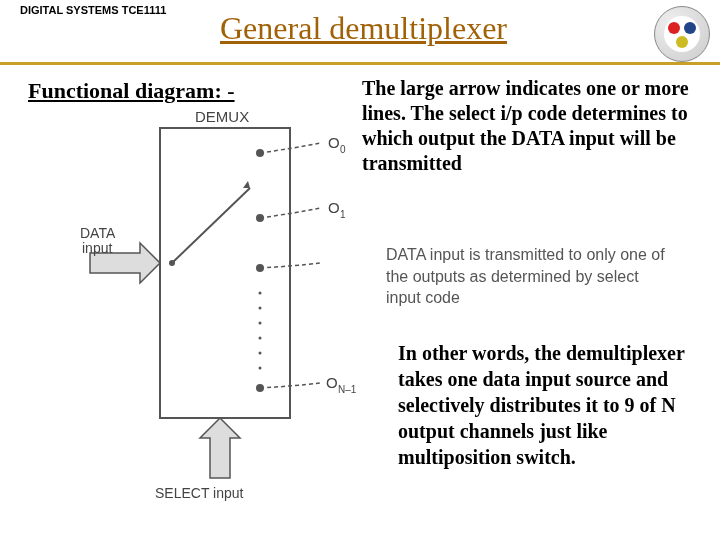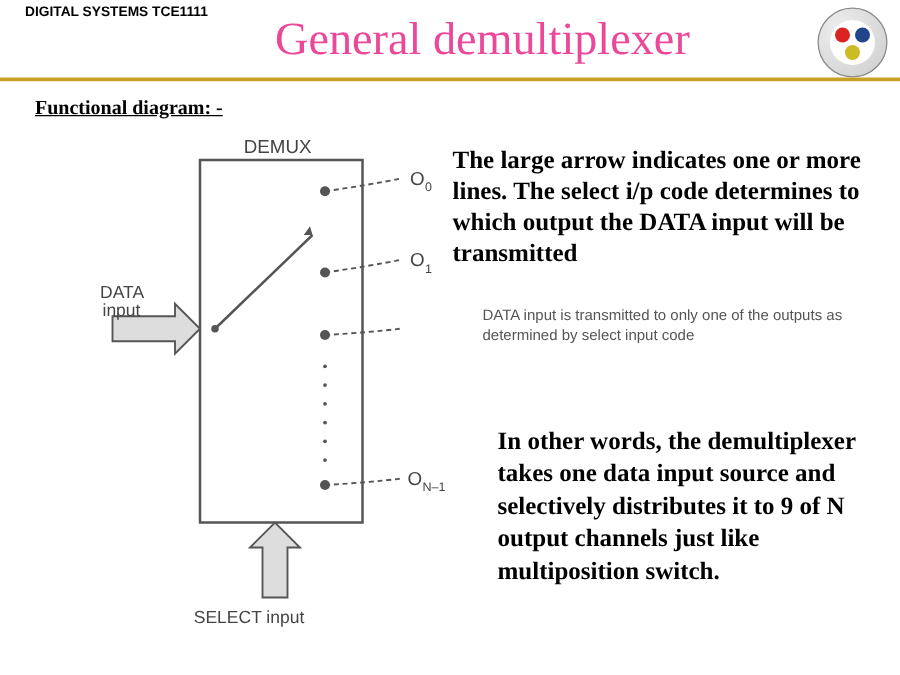--- a/index.html
+++ b/index.html
@@ -17,22 +17,23 @@
     left: 20px;
     font-family: Arial, sans-serif;
     font-size: 11px;
     font-weight: bold;
     color: #000;
   }
   .title {
     position: absolute;
     top: 10px;
     left: 220px;
-    font-size: 37px;
-    color: #ec4899;
+    font-size: 32px;
+    color: #a16207;
+    text-decoration: underline;
   }
   .logo {
     position: absolute;
     top: 6px;
     right: 10px;
     width: 56px;
     height: 56px;
   }
   .logo-outer {
     width: 56px;
@@ -59,35 +60,34 @@
     top: 62px;
     left: 0;
     width: 720px;
     height: 3px;
     background: #c8a028;
   }
   .subhead {
     position: absolute;
     top: 78px;
     left: 28px;
-    font-size: 16px;
+    font-size: 22px;
     font-weight: bold;
     text-decoration: underline;
     color: #000;
   }
   .note-box {
     position: absolute;
     top: 76px;
     left: 362px;
     width: 346px;
     font-size: 20px;
     font-weight: bold;
     line-height: 1.25;
     color: #000;
-    margin-top: 40px;
   }
   .paragraph {
     position: absolute;
     top: 340px;
     left: 398px;
     width: 300px;
     font-size: 20px;
     font-weight: bold;
     line-height: 1.3;
     color: #000;
@@ -102,21 +102,21 @@
   .diagram text {
     font-family: Arial, sans-serif;
     fill: #444;
   }
   .caption {
     position: absolute;
     top: 244px;
     left: 386px;
     width: 290px;
     font-family: Arial, sans-serif;
-    font-size: 12px;
+    font-size: 16px;
     line-height: 1.35;
     color: #555;
   }
 </style>
 </head>
 <body>
 
 <div class="header-label">DIGITAL SYSTEMS TCE1111</div>
 
 <div class="title">General demultiplexer</div>

